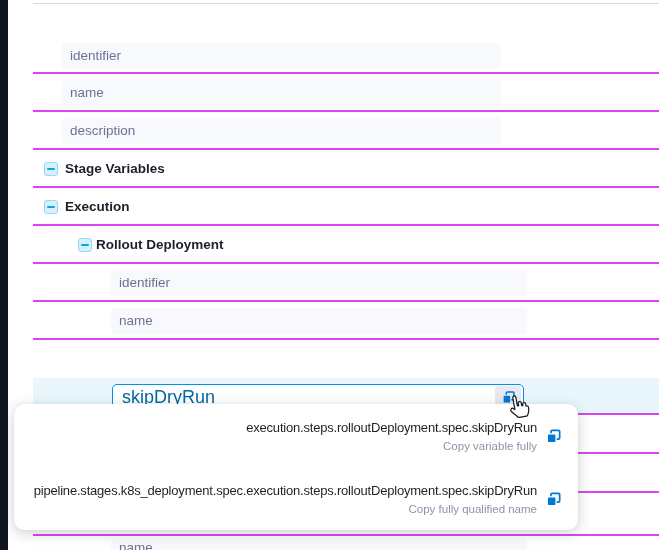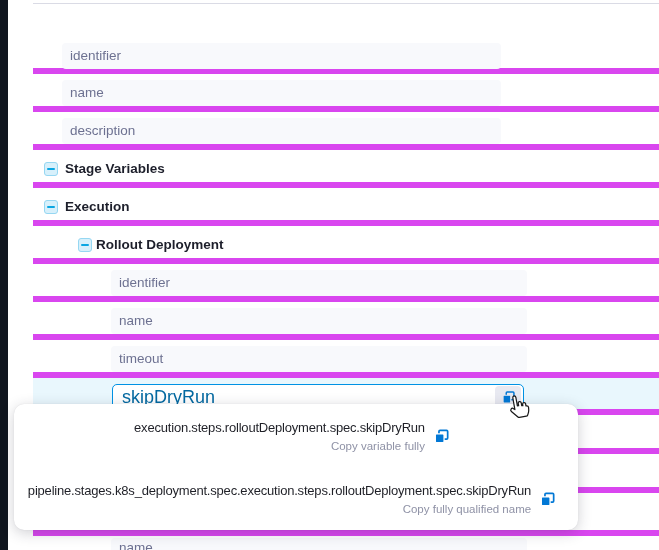--- a/index.html
+++ b/index.html
@@ -6,21 +6,21 @@
   html,body { background:#ffffff; }
   .canvas {
     position:relative; width:659px; height:550px; overflow:hidden;
     background:#ffffff;
     font-family:"Liberation Sans","DejaVu Sans",sans-serif;
   }
   .side-strip { position:absolute; left:0; top:0; width:8px; height:550px; background:#10161f; }
   .top-rule { position:absolute; left:33px; right:0; top:3px; height:1px; background:#dadbe5; }
 
   .row { position:absolute; left:33px; right:0; }
-  .row.divided { border-bottom:6px solid #d946ef; }
+  .row.divided { border-bottom:2px solid #d946ef; }
   .row.highlight { background:#e9f7fd; }
 
   .minus-icon {
     position:absolute; width:14px; height:14px; border-radius:3px;
     background:#d7f0fb; border:1px solid #96d7f2;
     display:flex; align-items:center; justify-content:center; cursor:pointer;
   }
   .minus-icon .bar { width:8px; height:2px; border-radius:1px; background:#0aa6e2; }
   .lvl1-icon { left:11px; }
   .lvl2-icon { left:45px; }
@@ -69,21 +69,21 @@
     position:absolute; left:462px; top:8px; width:26px; height:22px;
     background:#e8e9f1; border:none; border-radius:4px;
     display:flex; align-items:center; justify-content:center; cursor:pointer;
   }
 
   .popup {
     position:absolute; left:14px; top:404px; width:564px; height:126px;
     background:#ffffff; border-radius:10px;
     box-shadow:0 3px 14px rgba(40,41,61,0.22), 0 0 1px rgba(40,41,61,0.15);
     z-index:10; padding:15px 16px 14px 8px;
-    display:flex; flex-direction:column; justify-content:space-between;align-items:center;
+    display:flex; flex-direction:column; justify-content:space-between;
   }
   .popup-item {
     display:flex; align-items:center; justify-content:flex-end; gap:8px;
     cursor:pointer;
   }
   .popup-texts { text-align:right; min-width:0; }
   .popup-value {
     font-size:13px; color:#1f2027; letter-spacing:-0.2px;
     line-height:17px; white-space:nowrap;
   }
@@ -129,23 +129,20 @@
       </span>
     <span class="group-label lvl2-label">Rollout Deployment</span>
   </div>
 
   <div class="row r7 divided">
     <div class="field lvl3">identifier</div>
   </div>
   <div class="row r8 divided">
     <div class="field lvl3">name</div>
   </div>
-  <div class="row r9 divided">
-    <div class="field lvl3">timeout</div>
-  </div>
 
   <div class="row r10 divided highlight">
     <input class="var-input" type="text" value="skipDryRun" style="">
     <button class="copy-btn">
       <span style="display:flex;">
         <svg width="15" height="15" viewBox="0 0 16 16">
           <rect x="5.6" y="2.2" width="8.2" height="8.2" rx="1" fill="none" stroke="#0278d5" stroke-width="1.6"></rect>
           <rect x="2.2" y="5.6" width="8.2" height="8.2" rx="1" fill="#0278d5" stroke="#e8e9f1" stroke-width="1.2"></rect>
         </svg>
       </span>

